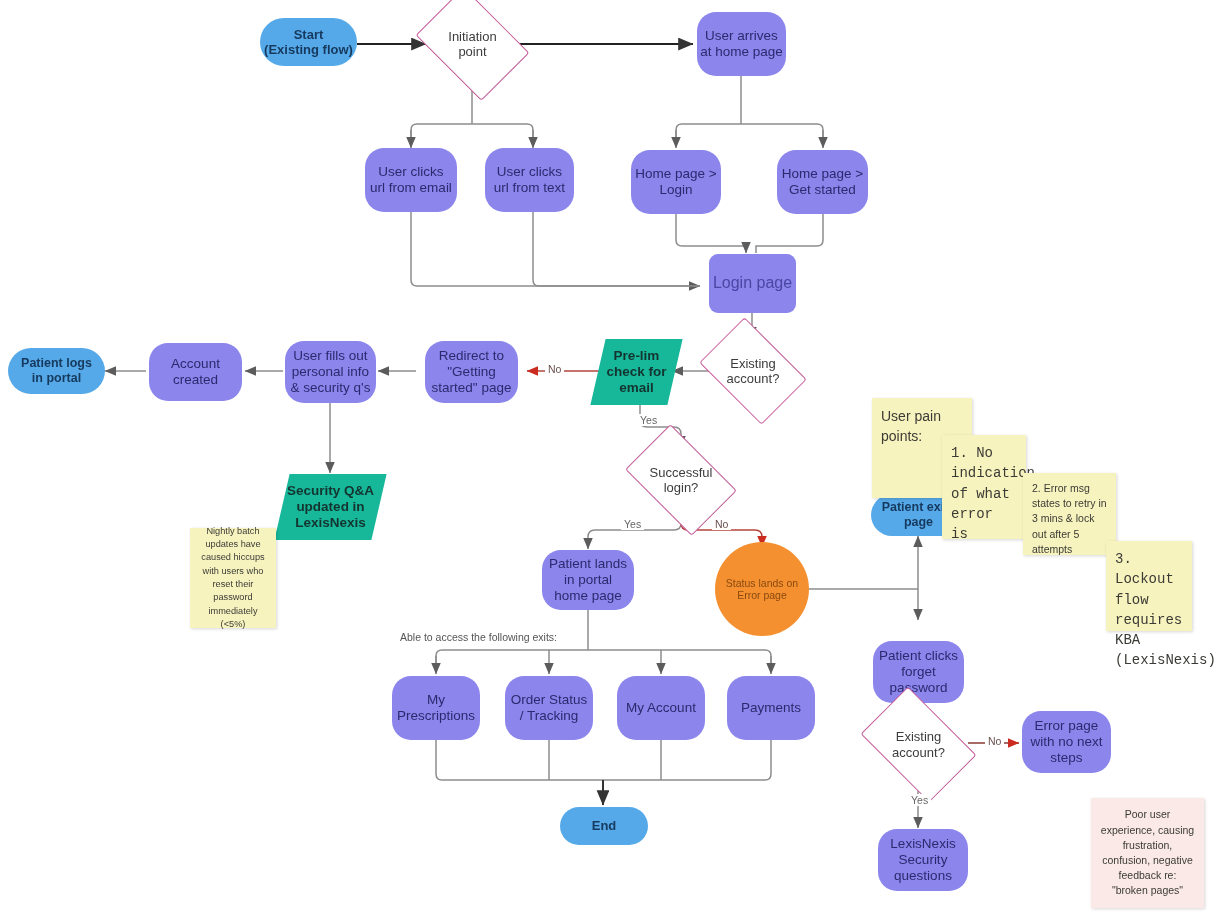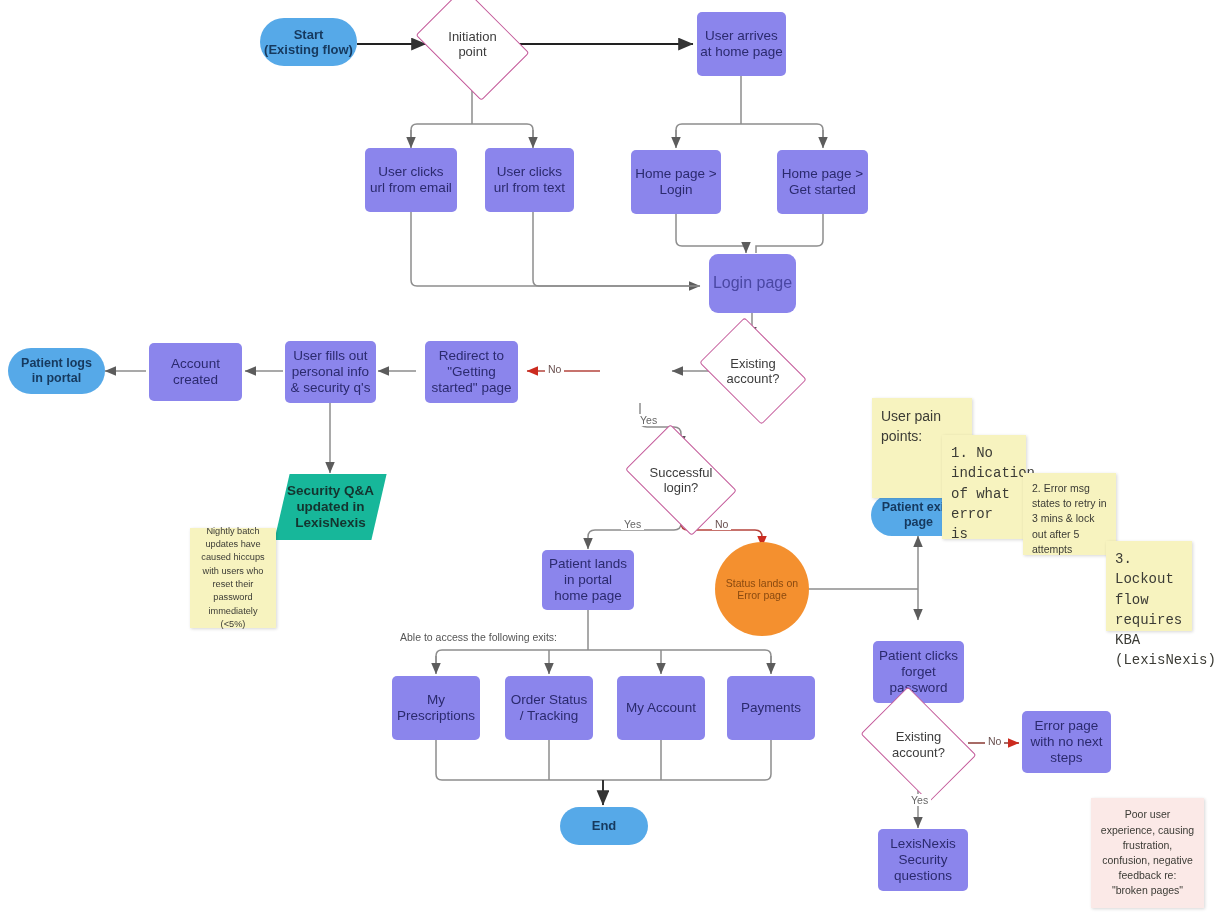--- a/index.html
+++ b/index.html
@@ -3,21 +3,21 @@
 <meta charset="utf-8">
 <style>
   html,body{margin:0;padding:0;background:#ffffff;}
   body{width:1228px;height:917px;font-family:"Liberation Sans",sans-serif;}
   #canvas{position:relative;width:1228px;height:917px;overflow:hidden;background:#fff;}
   svg.edges{position:absolute;left:0;top:0;width:1228px;height:917px;pointer-events:none;}
 
   .node{position:absolute;box-sizing:border-box;display:flex;align-items:center;
         justify-content:center;text-align:center;line-height:1.18;white-space:pre-line;}
 
-  .n-process{background:#8b85ec;color:#2b2a6e;border-radius:5px;font-size:13.5px;}
+  .n-process{background:#8b85ec;color:#2b2a6e;border-radius:19px;font-size:13.5px;}
   .n-login{background:#8b85ec;color:#4a47a3;border-radius:9px;font-size:16px;}
   .n-terminal{background:#56a9e8;color:#16395e;border-radius:26px;font-size:13px;font-weight:bold;}
   .n-decision{color:#3c3c3c;font-size:13px;}
   .n-decision .dia{position:absolute;left:0;top:0;width:100%;height:100%;
         background:#fff;border:1.4px solid #c45a9a;transform:rotate(45deg);
         border-radius:3px;box-sizing:border-box;}
   .n-decision .dlabel{position:relative;z-index:2;}
   .n-para{color:#14342f;font-size:13.5px;font-weight:bold;}
   .n-para .pgram{position:absolute;left:0;top:0;width:100%;height:100%;
         background:#17b79a;transform:skewX(-13deg);}
@@ -162,20 +162,26 @@
   <div class="node n-login" style="left:709px;top:254px;width:87px;height:59px;">
     <span>Login page</span>
   </div>
 
   <div class="node n-decision" style="left:709px;top:339px;width:88px;height:64px;">
     <span class="dia"></span>
     <span class="dlabel">Existing
 account?</span>
   </div>
 
+  <div class="node n-para" style="left:598px;top:339px;width:77px;height:66px;">
+    <span class="pgram"></span>
+    <span class="plabel">Pre-lim
+check for
+email</span>
+  </div>
 
   <div class="node n-process" style="left:425px;top:341px;width:93px;height:62px;">
     <span>Redirect to
 "Getting
 started" page</span>
   </div>
 
   <div class="node n-process" style="left:285px;top:341px;width:91px;height:62px;">
     <span>User fills out
 personal info

